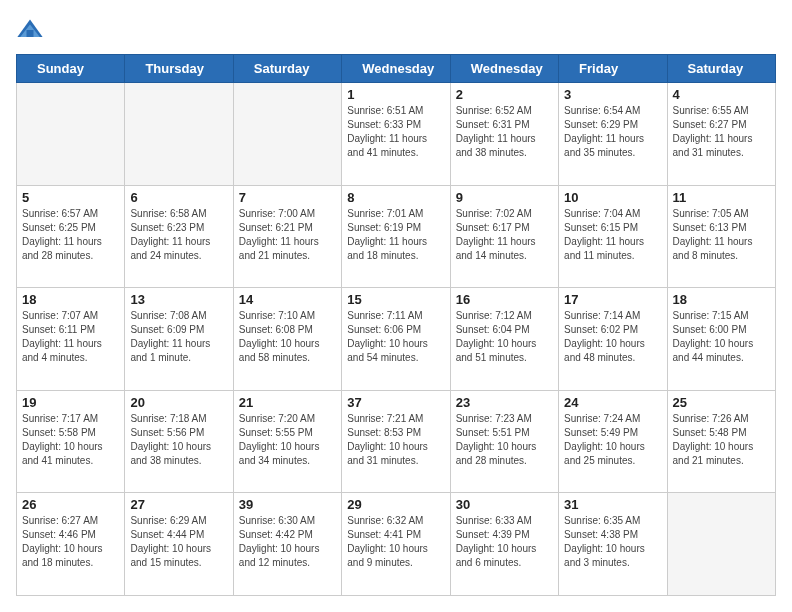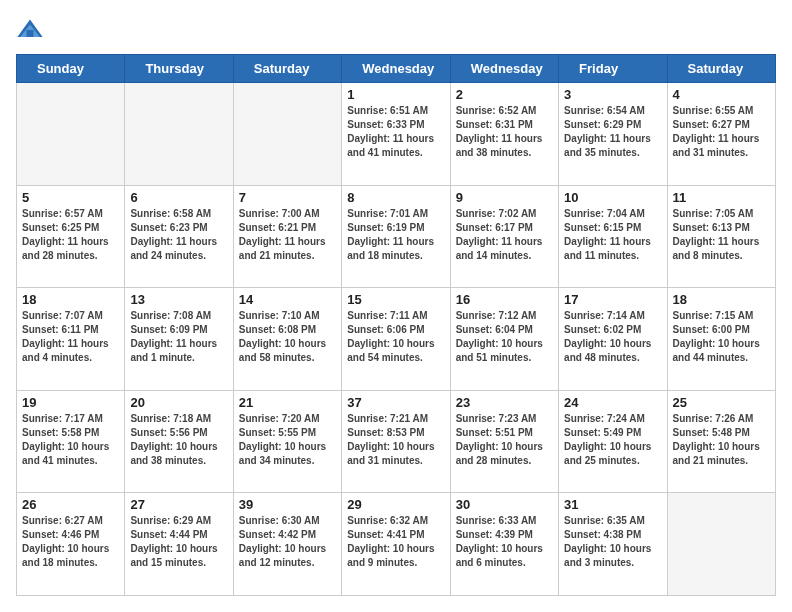--- a/index.html
+++ b/index.html
@@ -91,21 +91,20 @@
       font-size: 13px;
       font-weight: bold;
       color: #222;
       display: block;
       margin-bottom: 2px;
     }
     .day-info {
       font-size: 10px;
       line-height: 1.4;
       color: #444;
-      font-weight: bold;
     }
   </style>
 </head>
 <body>
 
 <div class="page">
   <div class="header">
     <div class="logo">
       <svg class="logo-icon" viewBox="0 0 40 40">
         <polygon points="20,5 38,30 2,30" fill="#2a6db5"></polygon>

